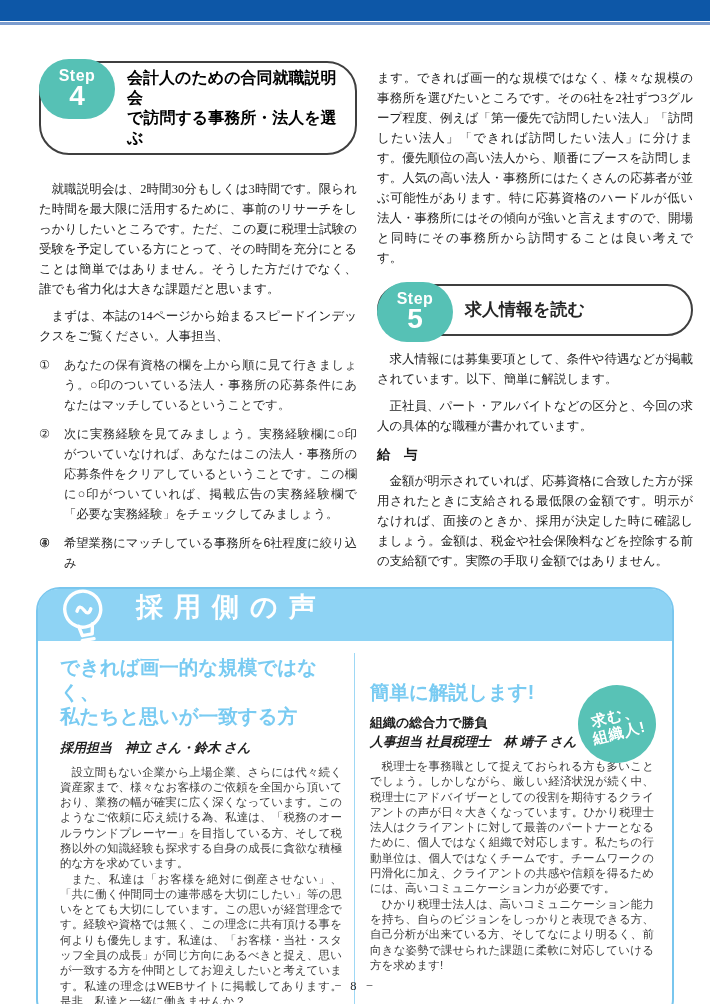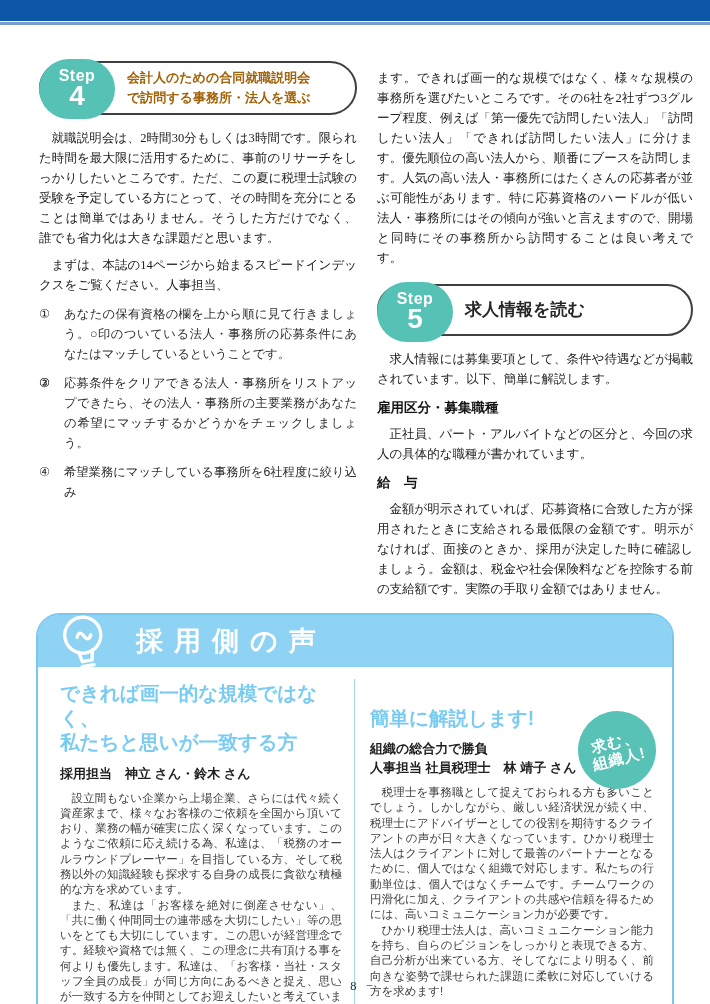--- a/index.html
+++ b/index.html
@@ -27,32 +27,32 @@
   .step-badge {
     position: absolute; left: -2px; top: -4px;
     width: 76px; height: 60px;
     background: #56c1b5; border-radius: 30px;
     color: #fff; text-align: center; font-weight: bold;
     display: flex; flex-direction: column; align-items: center; justify-content: center;
     line-height: 1;
   }
   .step-badge .lbl { font-size: 16px; letter-spacing: 0.5px; }
   .step-badge .num { font-size: 28px; margin-top: -2px; }
-  .step-title { font-weight: 800; font-size: 13px; line-height: 20px; color: #a16207; }
+  .step-title { font-weight: 800; font-size: 16px; line-height: 20px; color: #000000; }
   .step-title-single { font-weight: 800; font-size: 17px; line-height: 20px; color: #262626; }
 
   
   .serif {
     font-family: "Liberation Serif", "DejaVu Serif", serif;
     font-size: 12.5px; line-height: 20px; color: #1c1c1c;
     text-align: justify;
     margin-top: 7px;
   }
   .indent { text-indent: 1em; }
-  .mt14 { margin-top: 13px; }
+  .mt14 { margin-top: 24px; }
 
   .steps-list { list-style: none; margin-top: 5px; }
   .steps-list li {
     position: relative; padding-left: 25px;
     font-size: 12.3px; line-height: 20px; color: #2d2d2d;
     text-align: justify; margin-top: 9px; font-weight: 500;
   }
   .steps-list .marker { position: absolute; left: 0; top: 0; }
 
   .sec-heading { font-size: 13.5px; font-weight: 800; color: #141414; margin: 10px 0 3px; }
@@ -61,32 +61,32 @@
 
   
   .voices {
     position: relative; margin: 14px 36px 0;
     border: 2.5px solid #79c6ee; border-radius: 24px;
     background: #fff;
   }
   .voices-band {
     height: 52px; background: #8ed3f4;
     border-radius: 20px 20px 0 0;
-    display: flex; align-items: center; padding-left: 98px;
+    display: flex; align-items: flex-start; padding-left: 98px;
   }
   .voices-title { color: #fff; font-weight: 800; font-size: 27px; letter-spacing: 11px; }
   .bulb { position: absolute; left: 16px; top: -10px; transform: rotate(-10deg); }
 
   .voices-cols { display: flex; padding: 12px 16px 12px 14px; }
   .vcol { width: 50%; padding: 2px 12px 0 8px; position: relative; }
   .vcol.second { border-left: 1.5px solid #9ed8f5; padding-left: 15px; padding-right: 2px; }
 
   .vhead { color: #79cbf2; font-size: 19.5px; line-height: 24.5px; font-weight: 800; margin-bottom: 9px; }
   .vcompany { font-weight: 700; font-size: 13px; line-height: 19px; color: #1f1f1f; }
-  .vperson  { font-weight: 700; font-size: 13px; line-height: 19px; color: #1f1f1f; margin-bottom: 8px; }
+  .vperson  { font-weight: 700; font-size: 13px; line-height: 19px; color: #1f1f1f; margin-bottom: 8px; font-style: italic; }
   .vbody { font-size: 11.5px; line-height: 15.3px; color: #3c3c3c; text-align: justify; }
 
   .seek-badge {
     position: absolute; right: 0px; top: 32px;
     width: 78px; height: 78px; border-radius: 50%;
     background: #58c2b6; color: #fff; font-weight: 800;
     display: flex; flex-direction: column; align-items: center; justify-content: center;
     transform: rotate(-14deg); font-size: 15px; line-height: 17px; letter-spacing: 1px;
   }
 
@@ -118,24 +118,24 @@
       </div>
       <p class="serif indent mt14">就職説明会は、2時間30分もしくは3時間です。限られた時間を最大限に活用するために、事前のリサーチをしっかりしたいところです。ただ、この夏に税理士試験の受験を予定している方にとって、その時間を充分にとることは簡単ではありません。そうした方だけでなく、誰でも省力化は大きな課題だと思います。</p>
       <p class="serif indent">まずは、本誌の14ページから始まるスピードインデックスをご覧ください。人事担当、</p>
       <ol class="steps-list">
         <li>
           <span class="marker">①</span>
           <span>あなたの保有資格の欄を上から順に見て行きましょう。○印のついている法人・事務所の応募条件にあなたはマッチしているということです。</span>
         </li>
         <li>
           <span class="marker">②</span>
+          <span>次に実務経験を見てみましょう。実務経験欄に○印がついていなければ、あなたはこの法人・事務所の応募条件をクリアしているということです。この欄に○印がついていれば、掲載広告の実務経験欄で「必要な実務経験」をチェックしてみましょう。</span>
         </li>
         <li>
           <span class="marker">③</span>
-          <span>応募条件をクリアできる法人・事務所をリストアップできたら、その法人・事務所の主要業務があなたの希望にマッチするかどうかをチェックしましょう。</span>
         </li>
         <li>
           <span class="marker">④</span>
           <span>希望業務にマッチしている事務所を6社程度に絞り込み</span>
         </li>
       </ol>
     </div>
 
     <div class="col-right">
       <p class="serif">ます。できれば画一的な規模ではなく、様々な規模の事務所を選びたいところです。その6社を2社ずつ3グループ程度、例えば「第一優先で訪問したい法人」「訪問したい法人」「できれば訪問したい法人」に分けます。優先順位の高い法人から、順番にブースを訪問します。人気の高い法人・事務所にはたくさんの応募者が並ぶ可能性があります。特に応募資格のハードルが低い法人・事務所にはその傾向が強いと言えますので、開場と同時にその事務所から訪問することは良い考えです。</p>
@@ -144,21 +144,20 @@
         <div class="step-header">
           <div class="step-badge">
             <span class="lbl">Step</span>
             <span class="num">5</span>
           </div>
           <div class="step-title-single">求人情報を読む</div>
         </div>
       </div>
 
       <p class="serif indent">求人情報には募集要項として、条件や待遇などが掲載されています。以下、簡単に解説します。</p>
-      <h4 class="sec-heading">雇用区分・募集職種</h4>
       <p class="serif indent">正社員、パート・アルバイトなどの区分と、今回の求人の具体的な職種が書かれています。</p>
       <h4 class="sec-heading">給　与</h4>
       <p class="serif indent">金額が明示されていれば、応募資格に合致した方が採用されたときに支給される最低限の金額です。明示がなければ、面接のときか、採用が決定した時に確認しましょう。金額は、税金や社会保険料などを控除する前の支給額です。実際の手取り金額ではありません。</p>
     </div>
   </div>
 
   <div class="voices">
     <div class="voices-band">
       <span class="voices-title">採用側の声</span>
     </div>

